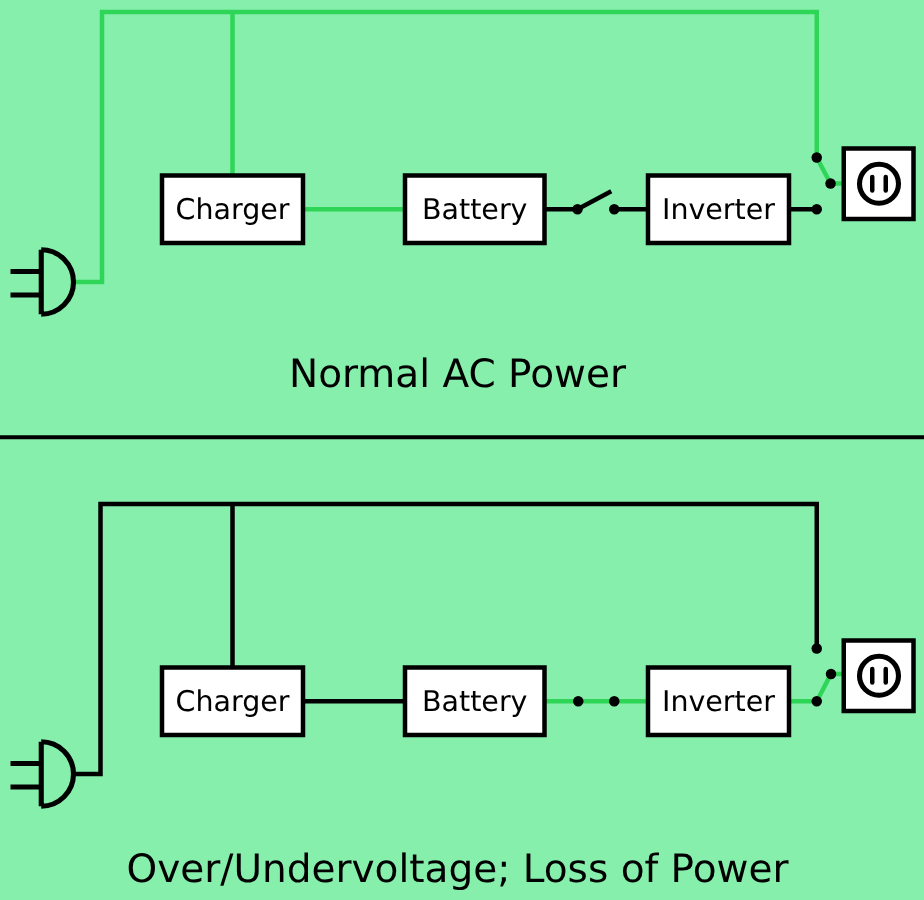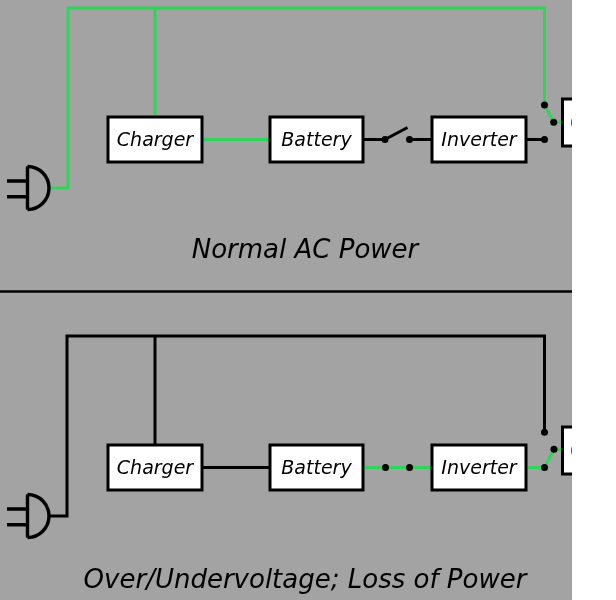--- a/index.html
+++ b/index.html
@@ -1,16 +1,16 @@
 <!DOCTYPE html>
 <html><head>
 <meta charset="utf-8">
 <style>
   html,body{margin:0;padding:0;background:#ffffff;}
-  .stage{position:relative;width:572px;height:600px;background:#a3a3a3;overflow:hidden;font-style:italic;}
+  .stage{position:relative;width:616px;height:600px;background:#86efac;overflow:hidden;}
   svg{display:block;}
   .wire{fill:none;stroke-width:3;}
   .box{fill:#ffffff;stroke:#000000;stroke-width:3;}
   .icon-stroke{fill:none;stroke:#000000;stroke-width:3.4;}
   .slot{stroke:#000000;stroke-width:3;stroke-linecap:round;}
   .dot{stroke:none;}
   text{font-family:"DejaVu Sans","Liberation Sans",sans-serif;fill:#000000;}
   .box-label{font-size:19px;text-anchor:middle;}
   .caption{font-size:26px;text-anchor:middle;}
   .divider{stroke:#000000;stroke-width:2.6;}

